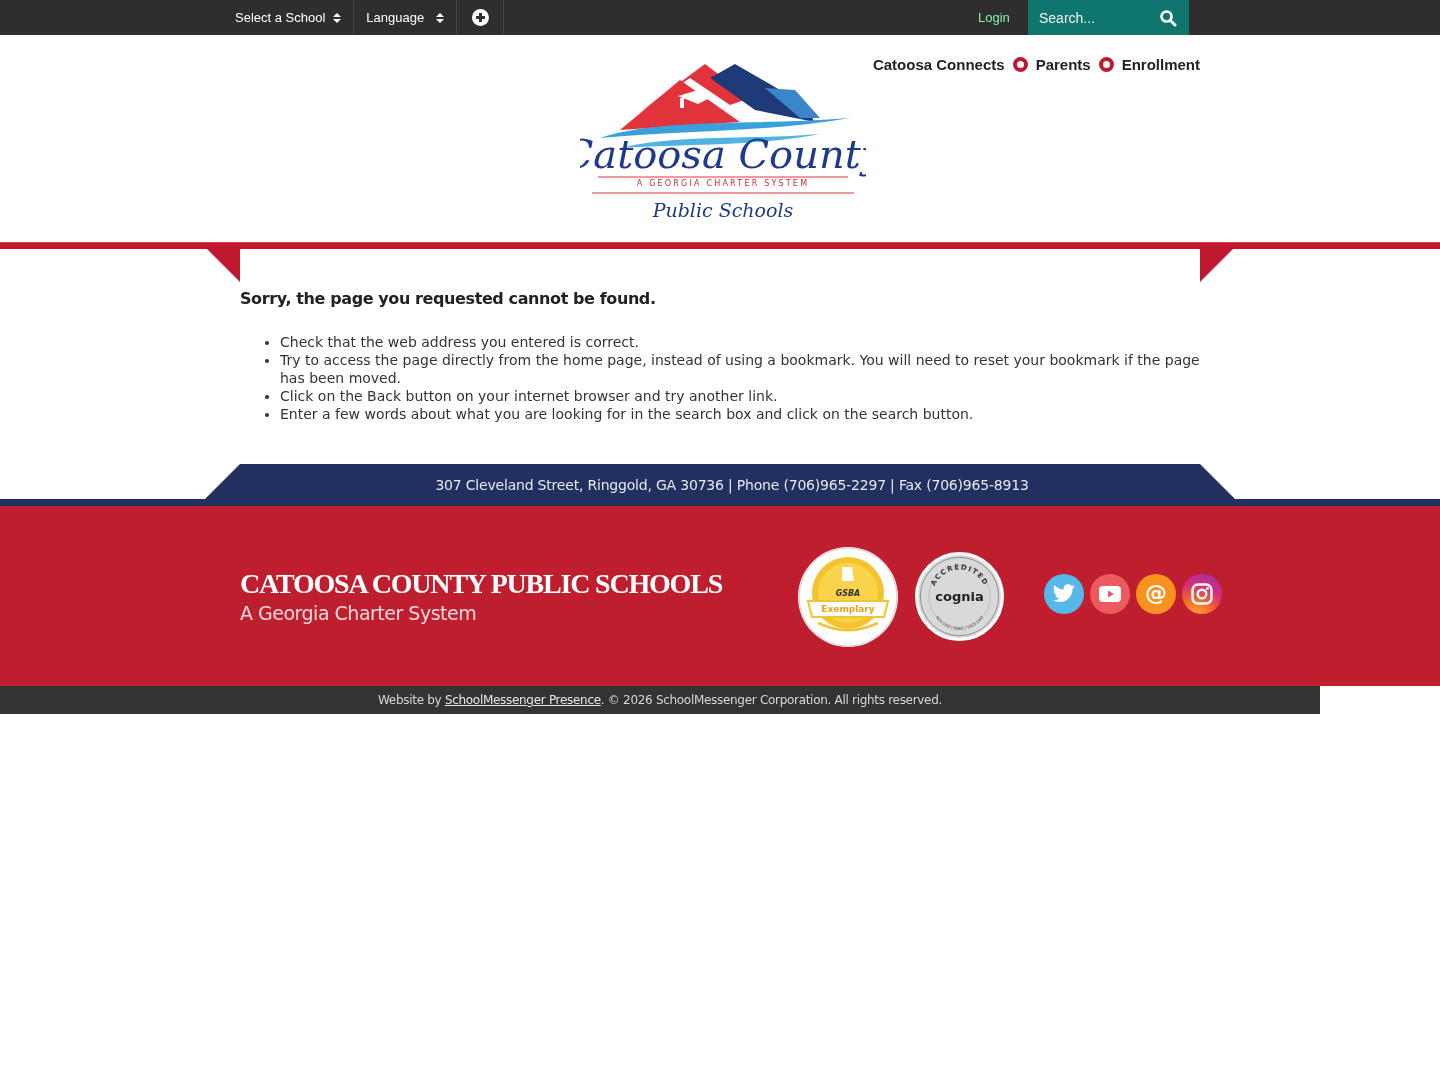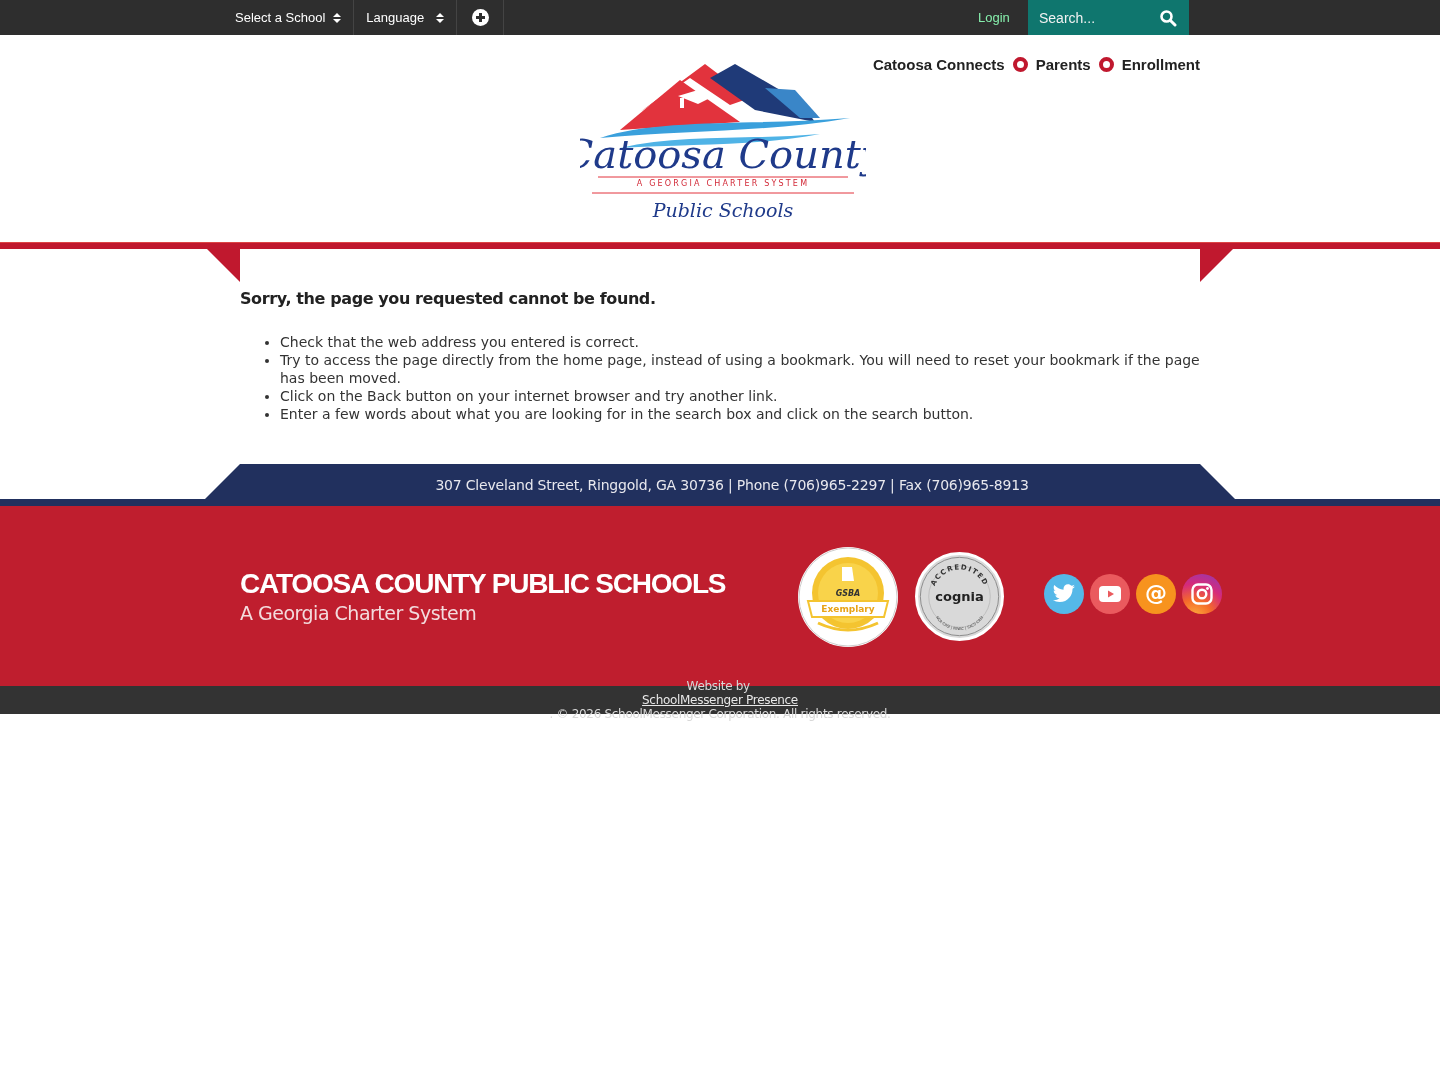--- a/index.html
+++ b/index.html
@@ -42,33 +42,33 @@
   .content p { font-size: 14px; color: #333; line-height: 22px; letter-spacing: 0.1px; }
   .content ul { margin-top: 24px; padding-left: 40px; font-size: 14px; line-height: 18px; color: #333; }
 
   
   .navy-strip { position: absolute; left: 0; top: 499px; width: 1440px; height: 7px; background: #21305e; }
   .address-band { position: absolute; left: 205px; top: 464px; width: 1030px; height: 35px; background: #21305e; clip-path: polygon(35px 0, 995px 0, 1030px 35px, 0 35px); }
   .address-text { position: absolute; left: 252px; top: 464px; width: 960px; height: 42px; display: flex; align-items: center; justify-content: center; color: #e8e8ee; font-family: "DejaVu Sans", sans-serif; font-size: 14px; letter-spacing: -0.2px; }
 
   
   .footer { position: absolute; left: 0; top: 506px; width: 1440px; height: 180px; background: #bf1e2e; }
-  .f-title { position: absolute; left: 240px; top: 568px; color: #fff; font-family: Liberation Sans, sans-serif; font-weight: bold; font-size: 28px; letter-spacing: -1.2px; }
+  .f-title { position: absolute; left: 240px; top: 568px; color: #fff; font-family: Liberation Serif, serif; font-weight: bold; font-size: 28px; letter-spacing: -1.2px; }
   .f-sub { position: absolute; left: 240px; top: 602px; color: #f3dbdd; font-family: "DejaVu Sans", sans-serif; font-size: 19px; letter-spacing: -0.5px; }
   .badge { position: absolute; border-radius: 50%; background: #fff; }
   .badge-gsba { left: 798px; top: 547px; width: 100px; height: 100px; }
   .badge-cognia { left: 915px; top: 552px; width: 89px; height: 89px; background: #d9d9d9; border: 3px solid #fff; }
   .social { position: absolute; top: 574px; width: 40px; height: 40px; border-radius: 50%; display: flex; align-items: center; justify-content: center; cursor: pointer; }
   .s-tw { left: 1044px; background: #55b8e8; }
   .s-yt { left: 1090px; background: #ea5a5e; }
   .s-em { left: 1136px; background: #f7931e; }
   .s-ig { left: 1182px; background: radial-gradient(circle at 30% 110%, #fdb33e 0%, #f56b2a 35%, #d62a7a 65%, #8a3ab9 100%); }
 
   
-  .bottom-bar { position: absolute; left: 0; top: 686px; width: 1440px; height: 28px; background: #333333; color: #d8d8d8; font-family: "DejaVu Sans", sans-serif; font-size: 12px; display: flex; align-items: center; justify-content: center; letter-spacing: -0.3px; flex-direction: column; }
+  .bottom-bar { position: absolute; left: 0; top: 686px; width: 1320px; height: 28px; background: #333333; color: #d8d8d8; font-family: "DejaVu Sans", sans-serif; font-size: 12px; display: flex; align-items: center; justify-content: center; letter-spacing: -0.3px; }
   .bottom-bar a { color: #e8e8e8; text-decoration: underline; cursor: pointer; }
 </style>
 </head>
 <body>
 
 <div class="topbar">
   <div class="inner">
     <div class="tb-item">
       <span>Select a School</span>
       <span class="arrows">

